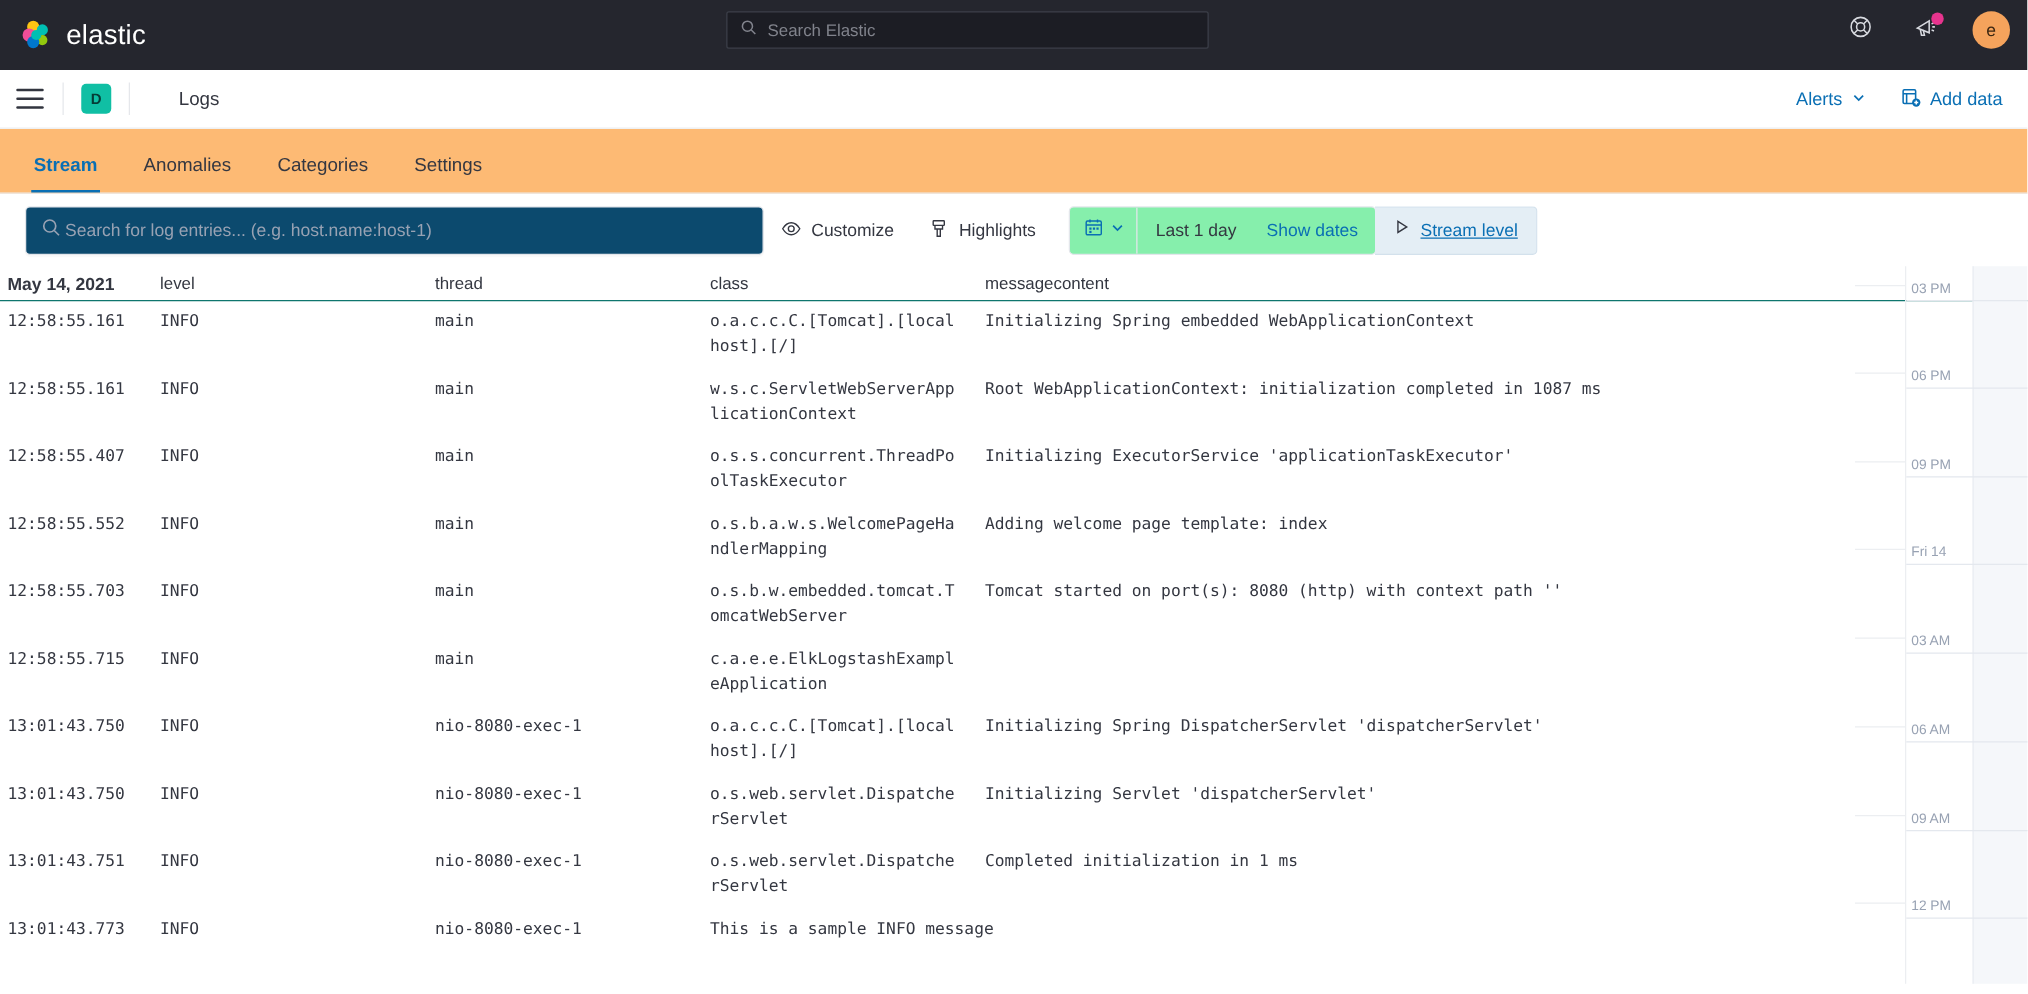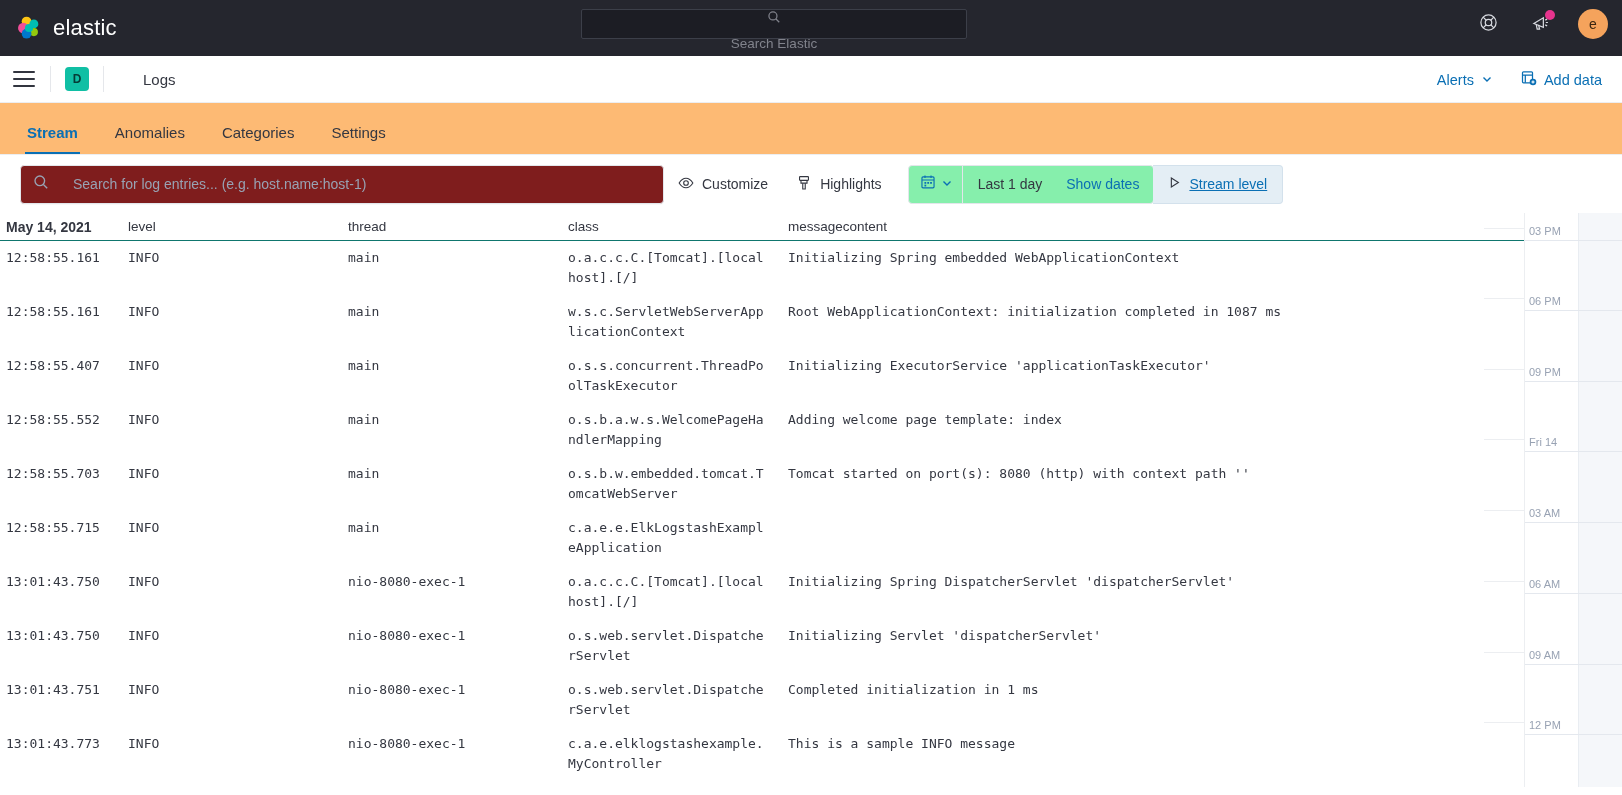--- a/index.html
+++ b/index.html
@@ -27,21 +27,20 @@
     color: #ffffff; font-size: 22px; letter-spacing: .2px; font-weight: 400;
   }
   .global-search {
     position: absolute; left: 581px; top: 9px;
     width: 386px; height: 30px;
     background: #1c1d24;
     border: 1px solid #3c3f49;
     border-radius: 2px;
     display: flex; align-items: center; gap: 8px;
     padding: 0 10px;
-    flex-direction: column;
   }
   .global-search .ph {
     color: #81838c; font-size: 13.5px;
   }
   .hdr-right {
     position: absolute; right: 14px; top: 0; height: 48px;
     display: flex; align-items: center; gap: 24px;
   }
   .hdr-icon-btn {
     width: 28px; height: 28px; display: flex;
@@ -114,26 +113,26 @@
   }
 
   
   .toolbar {
     height: 58px;
     display: flex; align-items: center;
     padding: 0 20px;
     gap: 0;
   }
   .search-box {
-    width: 644px; height: 39px;
-    background: #7f1d1d;
+    width: 591px; height: 39px;
+    background: #0c4a6e;
     border: 1px solid #e3e6eb;
     border-radius: 4px;
     box-shadow: 0 1px 1px rgba(0,0,0,.03);
-    display: flex; align-items: center; gap: 24px;
+    display: flex; align-items: center; gap: 3px;
     padding: 0 12px;
   }
   .search-box .ph { color: #98a2b3; font-size: 14px; }
   .tool-btn {
     display: flex; align-items: center; gap: 8px;
     color: #343741; font-size: 14px;
     padding: 0 14px; height: 39px;
   }
   .tool-btn:first-of-type { margin-left: 17px; }
   .date-group {
@@ -458,21 +457,20 @@
         <div class="c-ts">13:01:43.751</div>
         <div class="c-level">INFO</div>
         <div class="c-thread">nio-8080-exec-1</div>
         <div class="c-class">o.s.web.servlet.DispatcherServlet</div>
         <div class="c-msg">Completed initialization in 1 ms</div>
       </div>
       <div class="log-row">
         <div class="c-ts">13:01:43.773</div>
         <div class="c-level">INFO</div>
         <div class="c-thread">nio-8080-exec-1</div>
-        <div class="c-class">c.a.e.elklogstashexample.MyController</div>
         <div class="c-msg">This is a sample INFO message</div>
       </div>
       <div class="log-row"></div>
     </div>
 
   <div class="minimap">
     <div class="minimap-dense"></div>
     <div id="minimap-ticks">
         <div class="tick" style="top: 12px;">03 PM</div>
         <div class="tick-long" style="top: 15px;"></div>

